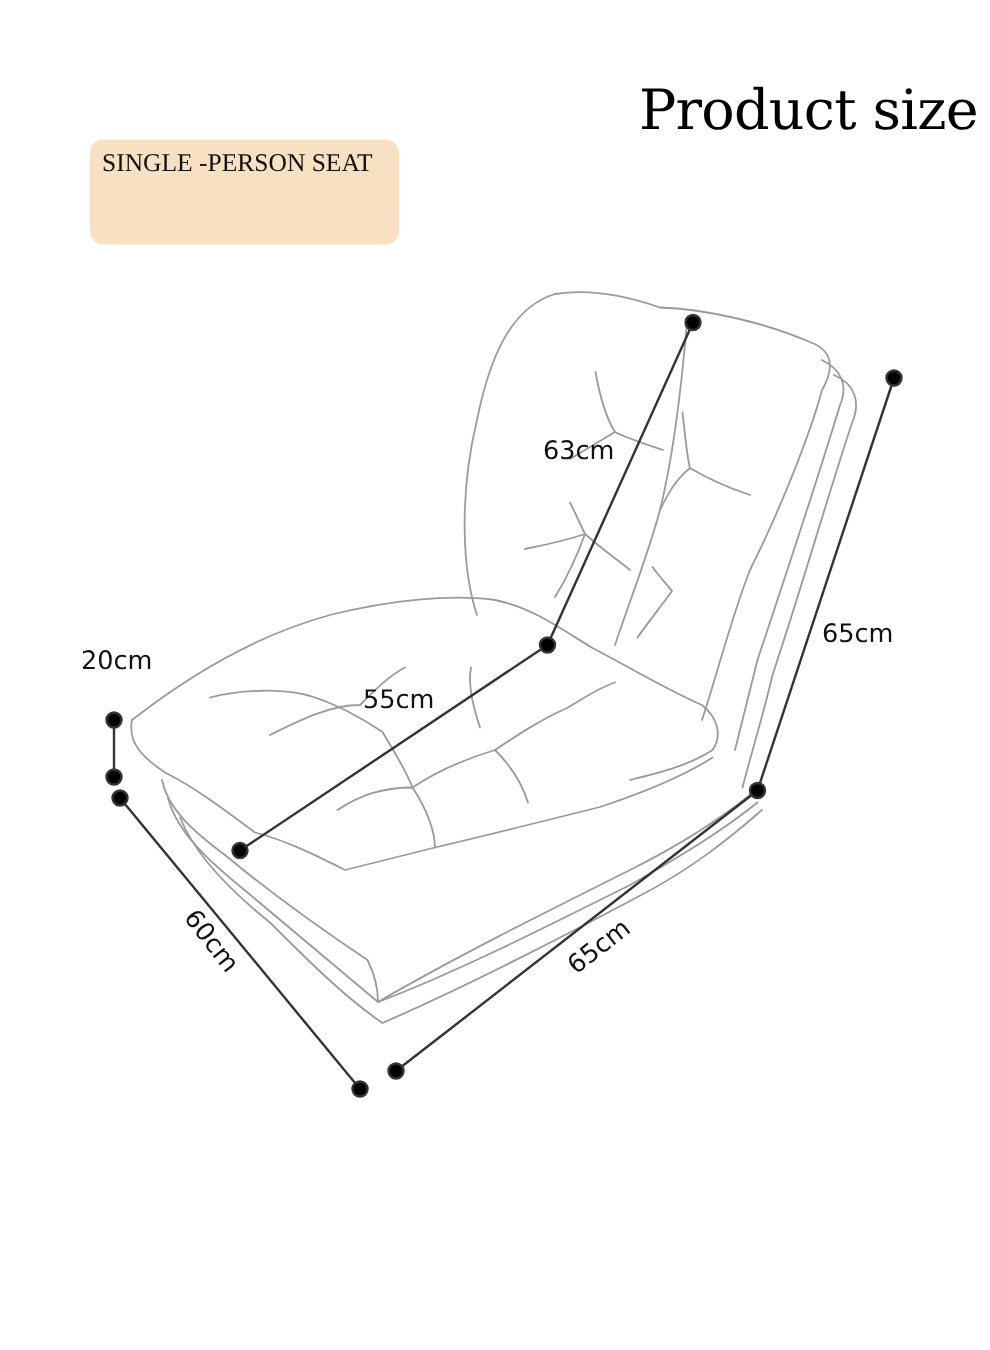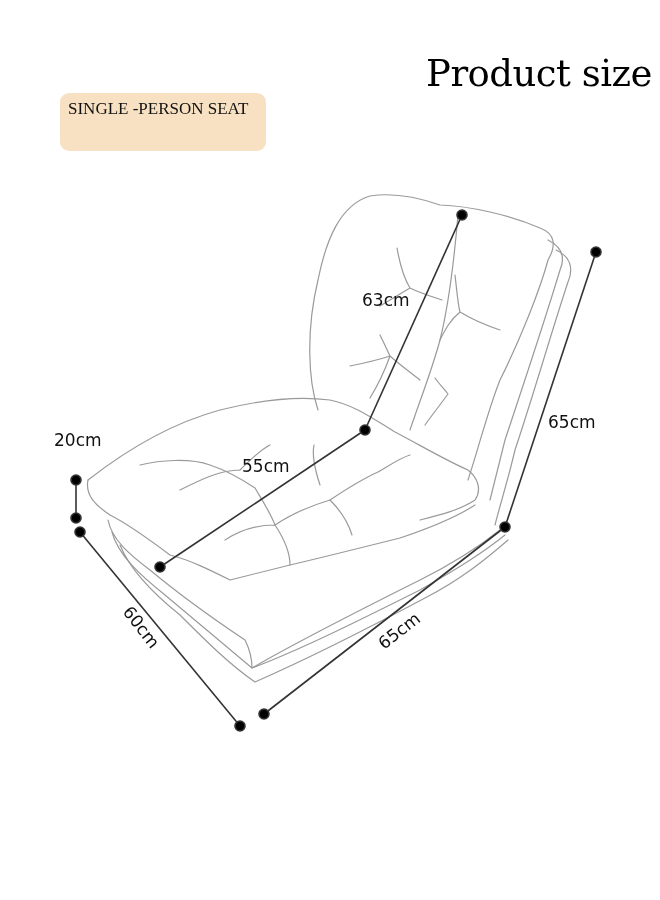--- a/index.html
+++ b/index.html
@@ -3,21 +3,21 @@
 <meta charset="utf-8">
 <style>
   html, body { margin:0; padding:0; background:#ffffff; }
   .canvas { position:relative; width:660px; height:900px; background:#ffffff; overflow:hidden; }
   .title {
     position:absolute; left:426px; top:52px;
     font-family:"DejaVu Serif", "Liberation Serif", serif;
     font-size:37px; color:#000; letter-spacing:-0.5px; white-space:nowrap;
   }
   .badge {
-    position:absolute; left:60px; top:93px; width:206px; height:58px;
+    position:absolute; left:60px; top:93px; width:206px; height:70px;
     background:#f8e1c2; border-radius:9px;
     font-family:"Liberation Serif", "DejaVu Serif", serif;
     font-size:17px; color:#111; line-height:23px;
     padding:4px 0 0 8px; box-sizing:border-box;
   }
   .badge .l2 { display:block; padding-left:6px; }
   svg.drawing { position:absolute; left:0; top:0; }
   .dim-label {
     font-family:"DejaVu Sans", "Liberation Sans", sans-serif;
     font-size:17px; fill:#111;

